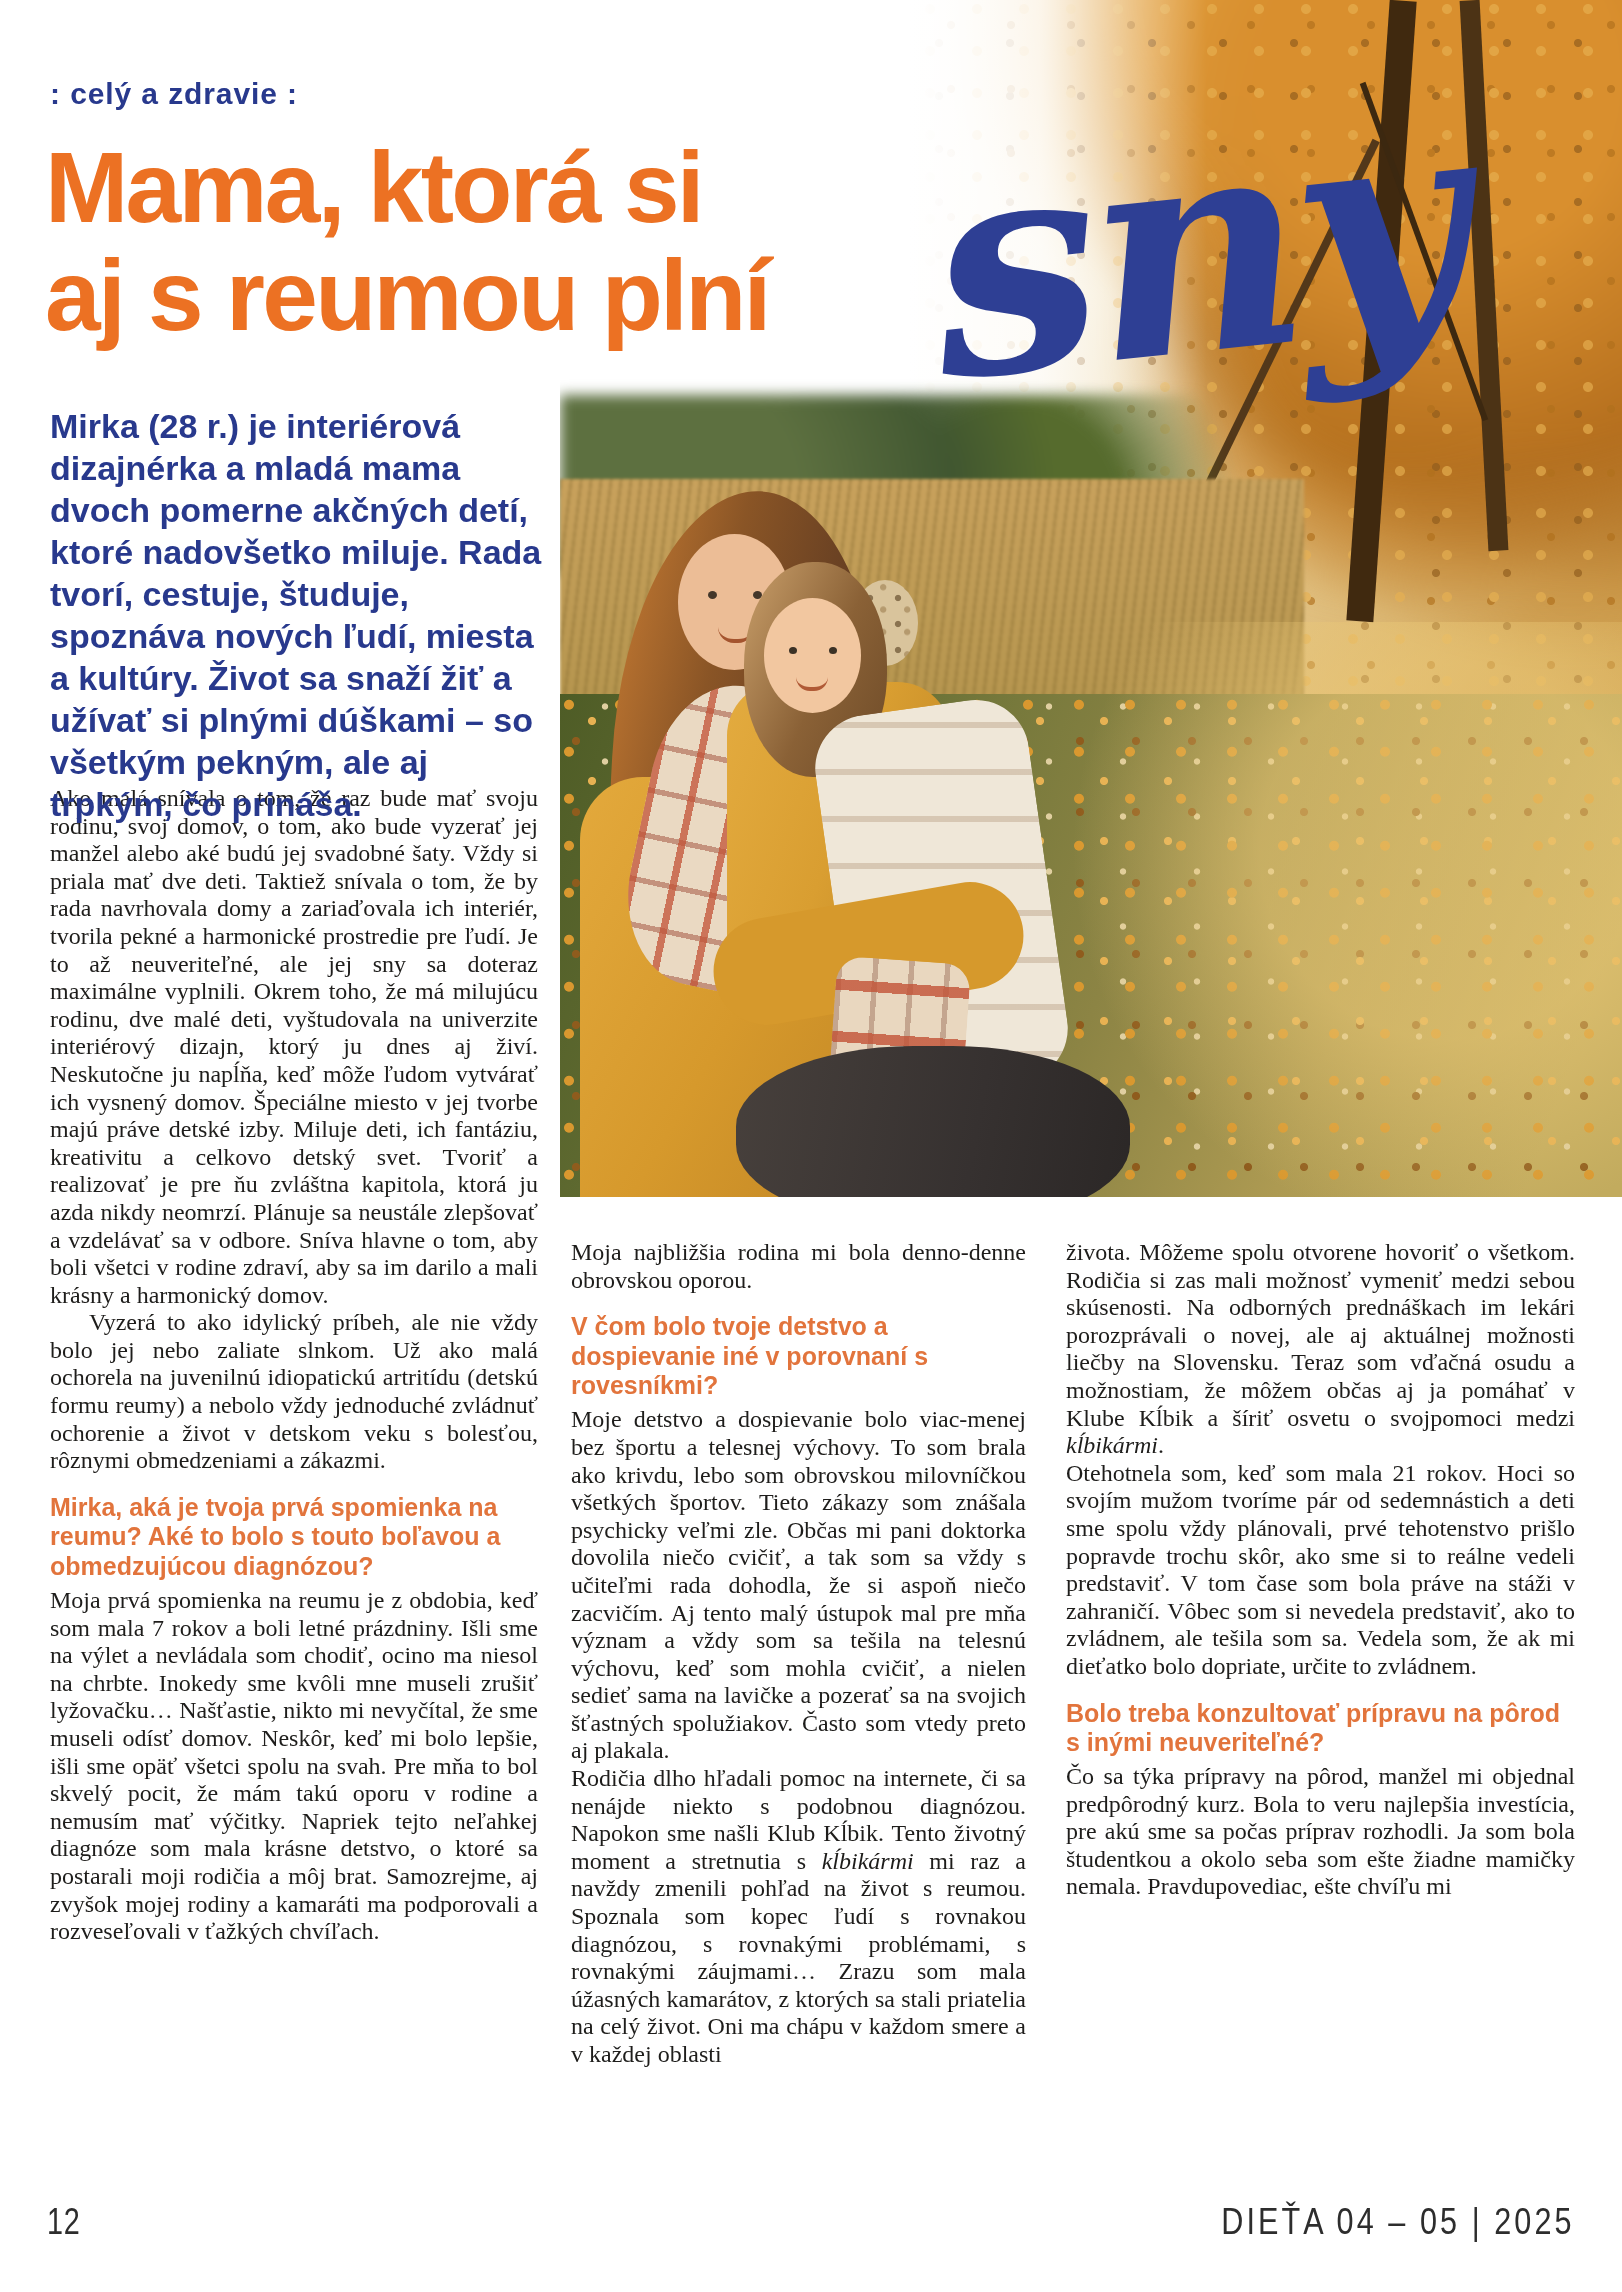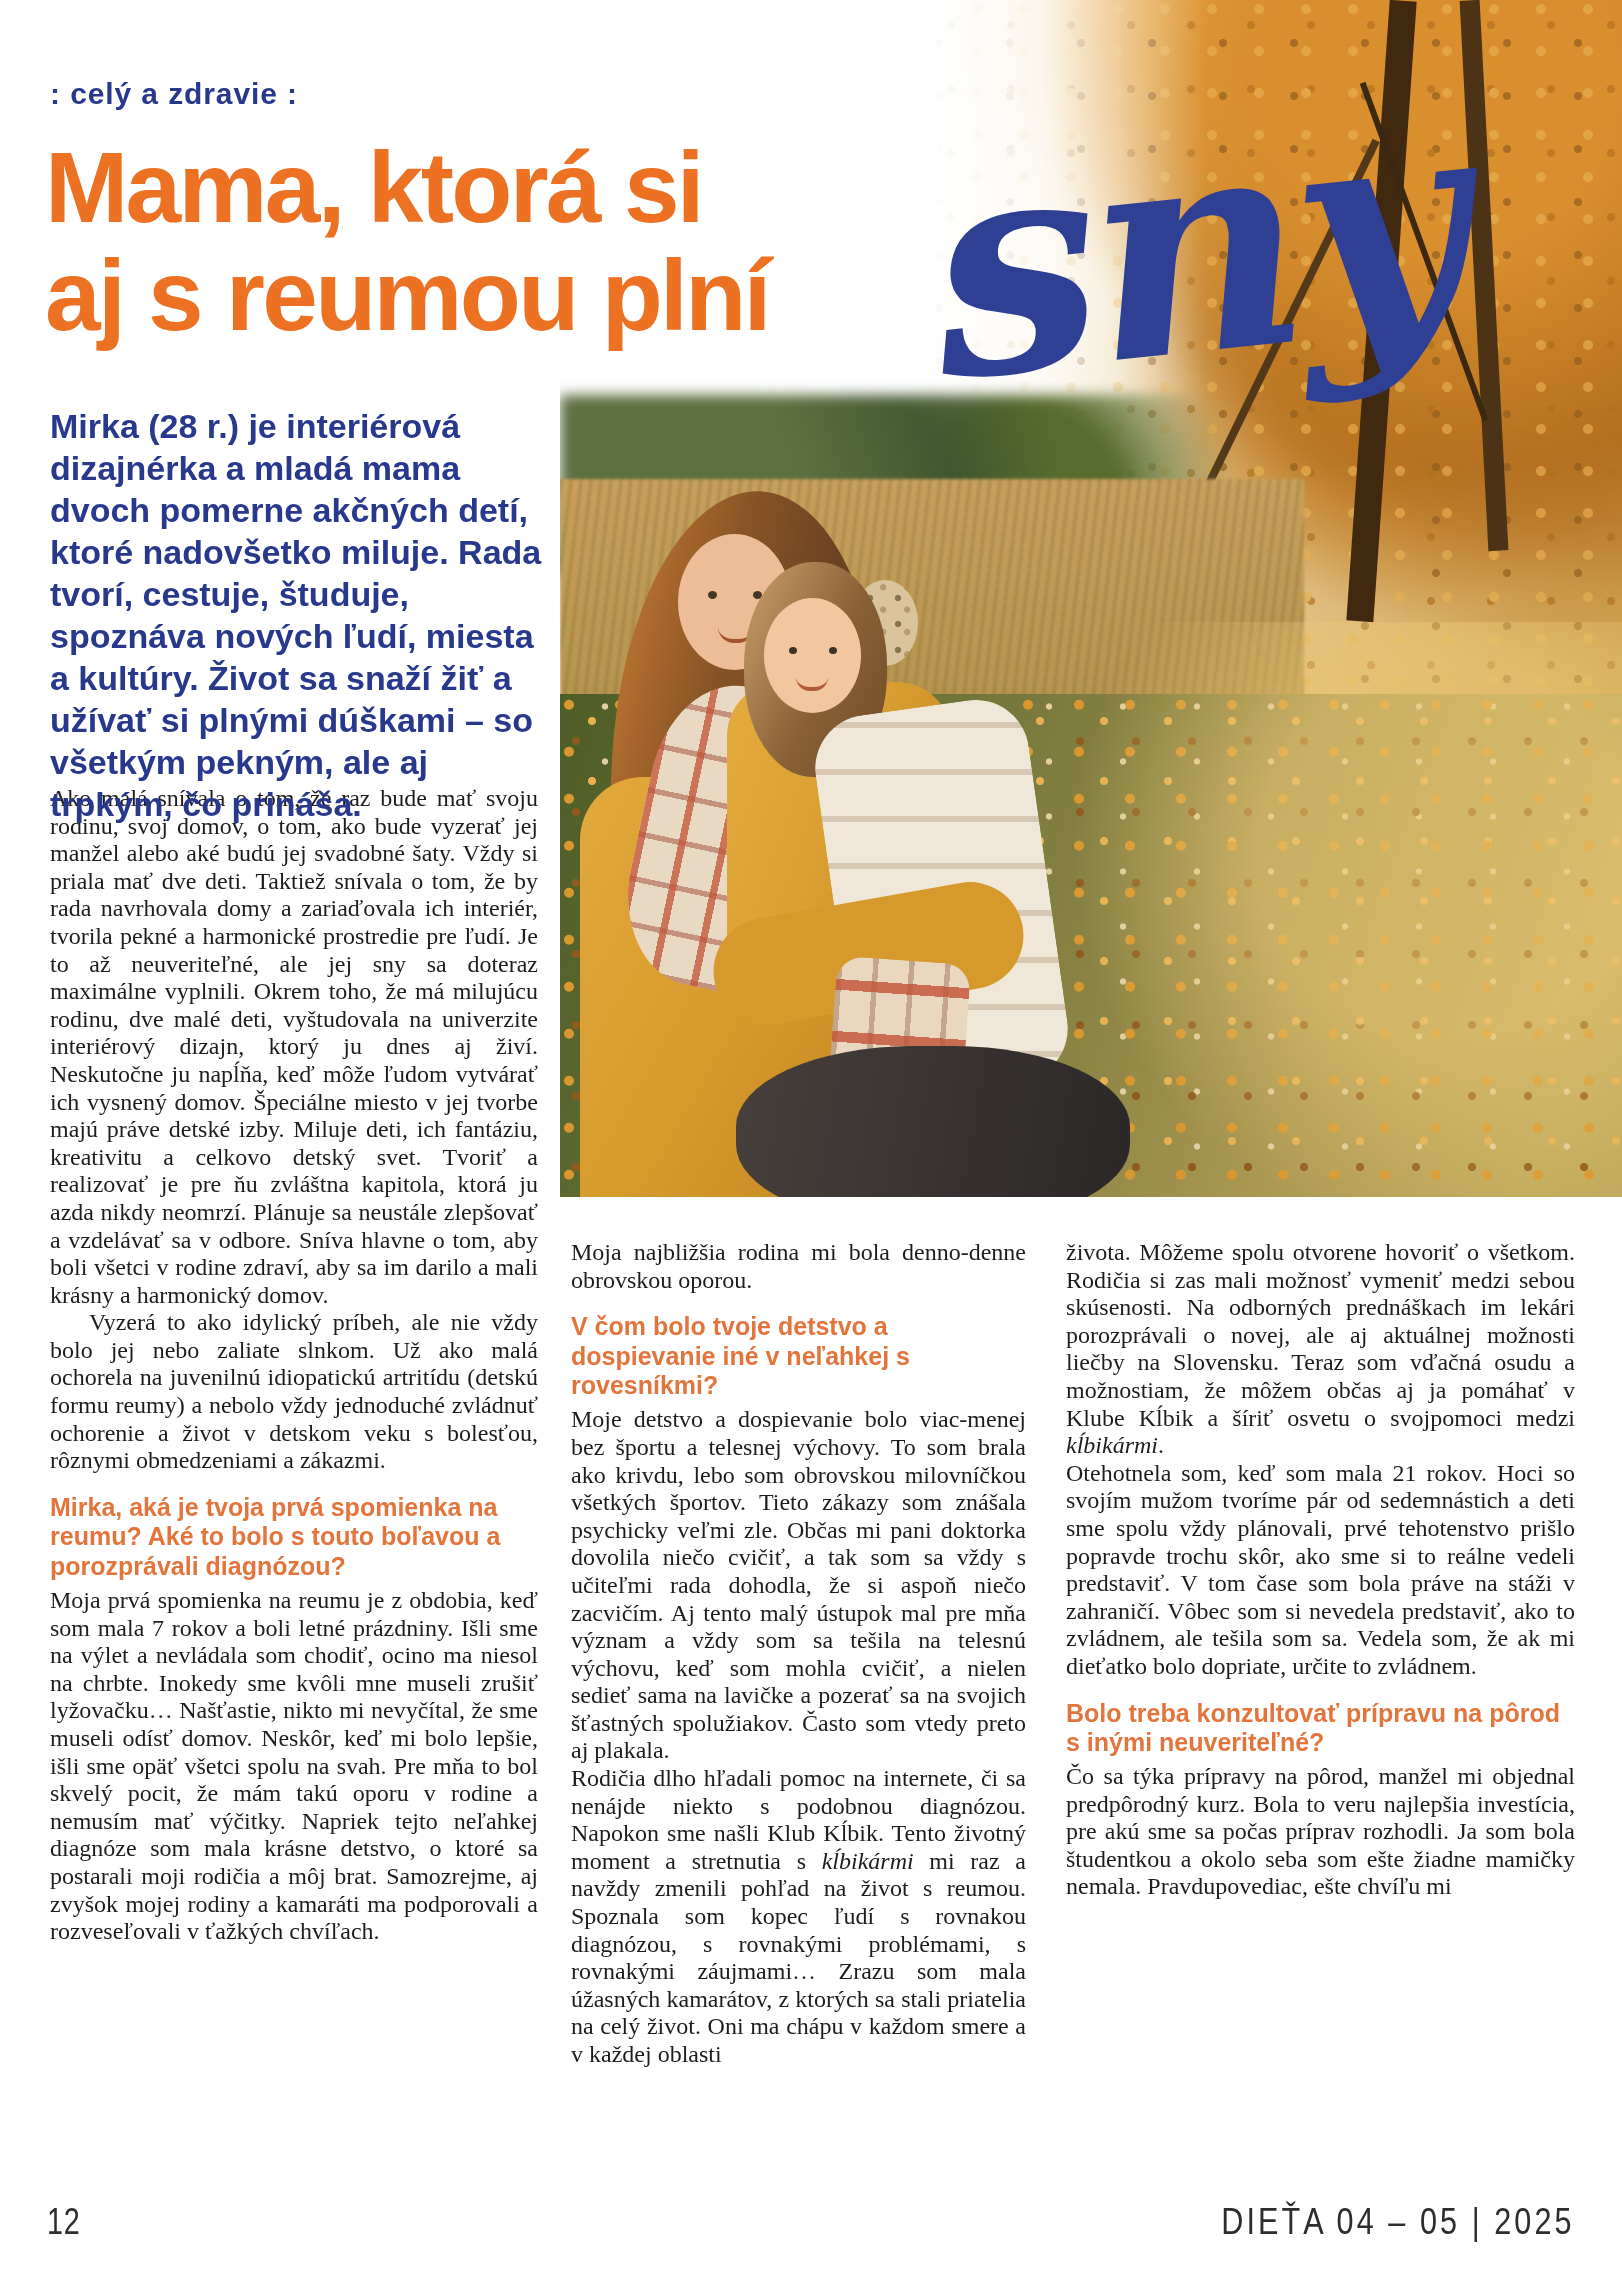--- a/index.html
+++ b/index.html
@@ -184,26 +184,26 @@
   <div class="mother-arm"></div>
   <div class="plaid-tail"></div>
   <div class="leggings"></div>
 </div>
 
 <div class="intro">Mirka (28 r.) je interiérová dizajnérka a mladá mama dvoch pomerne akčných detí, ktoré nadovšetko miluje. Rada tvorí, cestuje, študuje, spoznáva nových ľudí, miesta a kultúry. Život sa snaží žiť a užívať si plnými dúškami – so všetkým pekným, ale aj trpkým, čo prináša.</div>
 
 <div class="col col-left">
     <div class="block-para"><span>Ako malá snívala o tom, že raz bude mať svoju rodinu, svoj domov, o tom, ako bude vyzerať jej manžel alebo aké budú jej svadobné šaty. Vždy si priala mať dve deti. Taktiež snívala o tom, že by rada navrhovala domy a zariaďovala ich interiér, tvorila pekné a harmonické prostredie pre ľudí. Je to až neuveriteľné, ale jej sny sa doteraz maximálne vyplnili. Okrem toho, že má milujúcu rodinu, dve malé deti, vyštudovala na univerzite interiérový dizajn, ktorý ju dnes aj živí. Neskutočne ju napĺňa, keď môže ľudom vytvárať ich vysnený domov. Špeciálne miesto v jej tvorbe majú práve detské izby. Miluje deti, ich fantáziu, kreativitu a celkovo detský svet. Tvoriť a realizovať je pre ňu zvláštna kapitola, ktorá ju azda nikdy neomrzí. Plánuje sa neustále zlepšovať a vzdelávať sa v odbore. Sníva hlavne o tom, aby boli všetci v rodine zdraví, aby sa im darilo a mali krásny a harmonický domov.</span></div>
     <div class="block-para indent"><span>Vyzerá to ako idylický príbeh, ale nie vždy bolo jej nebo zaliate slnkom. Už ako malá ochorela na juvenilnú idiopatickú artritídu (detskú formu reumy) a nebolo vždy jednoduché zvládnuť ochorenie a život v detskom veku s bolesťou, rôznymi obmedzeniami a zákazmi.</span></div>
-    <div class="block-heading"><span>Mirka, aká je tvoja prvá spomienka na reumu? Aké to bolo s touto boľavou a porozprávali diagnózou?</span></div>
+    <div class="block-heading"><span>Mirka, aká je tvoja prvá spomienka na reumu? Aké to bolo s touto boľavou a obmedzujúcou diagnózou?</span></div>
     <div class="block-para"><span>Moja prvá spomienka na reumu je z obdobia, keď som mala 7 rokov a boli letné prázdniny. Išli sme na výlet a nevládala som chodiť, ocino ma niesol na chrbte. Inokedy sme kvôli mne museli zrušiť lyžovačku… Našťastie, nikto mi nevyčítal, že sme museli odísť domov. Neskôr, keď mi bolo lepšie, išli sme opäť všetci spolu na svah. Pre mňa to bol skvelý pocit, že mám takú oporu v rodine a nemusím mať výčitky. Napriek tejto neľahkej diagnóze som mala krásne detstvo, o ktoré sa postarali moji rodičia a môj brat. Samozrejme, aj zvyšok mojej rodiny a kamaráti ma podporovali a rozveseľovali v ťažkých chvíľach.</span></div>
   </div>
 <div class="col col-mid">
     <div class="block-para"><span>Moja najbližšia rodina mi bola denno-denne obrovskou oporou.</span></div>
-    <div class="block-heading"><span>V čom bolo tvoje detstvo a dospievanie iné v neľahkej s rovesníkmi?</span></div>
+    <div class="block-heading"><span>V čom bolo tvoje detstvo a dospievanie iné v porovnaní s rovesníkmi?</span></div>
     <div class="block-para"><span>Moje detstvo a dospievanie bolo viac-menej bez športu a telesnej výchovy. To som brala ako krivdu, lebo som obrovskou milovníčkou všetkých športov. Tieto zákazy som znášala psychicky veľmi zle. Občas mi pani doktorka dovolila niečo cvičiť, a tak som sa vždy s učiteľmi rada dohodla, že si aspoň niečo zacvičím. Aj tento malý ústupok mal pre mňa význam a vždy som sa tešila na telesnú výchovu, keď som mohla cvičiť, a nielen sedieť sama na lavičke a pozerať sa na svojich šťastných spolužiakov. Často som vtedy preto aj plakala.</span></div>
     <div class="block-para"><span>Rodičia dlho hľadali pomoc na internete, či sa nenájde niekto s podobnou diagnózou. Napokon sme našli Klub Kĺbik. Tento životný moment a stretnutia s </span><em>kĺbikármi</em><span> mi raz a navždy zmenili pohľad na život s reumou. Spoznala som kopec ľudí s rovnakou diagnózou, s rovnakými problémami, s rovnakými záujmami… Zrazu som mala úžasných kamarátov, z ktorých sa stali priatelia na celý život. Oni ma chápu v každom smere a v každej oblasti</span></div>
   </div>
 <div class="col col-right">
     <div class="block-para"><span>života. Môžeme spolu otvorene hovoriť o všetkom. Rodičia si zas mali možnosť vymeniť medzi sebou skúsenosti. Na odborných prednáškach im lekári porozprávali o novej, ale aj aktuálnej možnosti liečby na Slovensku. Teraz som vďačná osudu a možnostiam, že môžem občas aj ja pomáhať v Klube Kĺbik a šíriť osvetu o svojpomoci medzi </span><em>kĺbikármi</em><span>.</span></div>
     <div class="block-para"><span>Otehotnela som, keď som mala 21 rokov. Hoci so svojím mužom tvoríme pár od sedemnástich a deti sme spolu vždy plánovali, prvé tehotenstvo prišlo popravde trochu skôr, ako sme si to reálne vedeli predstaviť. V tom čase som bola práve na stáži v zahraničí. Vôbec som si nevedela predstaviť, ako to zvládnem, ale tešila som sa. Vedela som, že ak mi dieťatko bolo dopriate, určite to zvládnem.</span></div>
     <div class="block-heading"><span>Bolo treba konzultovať prípravu na pôrod s inými neuveriteľné?</span></div>
     <div class="block-para"><span>Čo sa týka prípravy na pôrod, manžel mi objednal predpôrodný kurz. Bola to veru najlepšia investícia, pre akú sme sa počas príprav rozhodli. Ja som bola študentkou a okolo seba som ešte žiadne mamičky nemala. Pravdupovediac, ešte chvíľu mi</span></div>
   </div>
 

